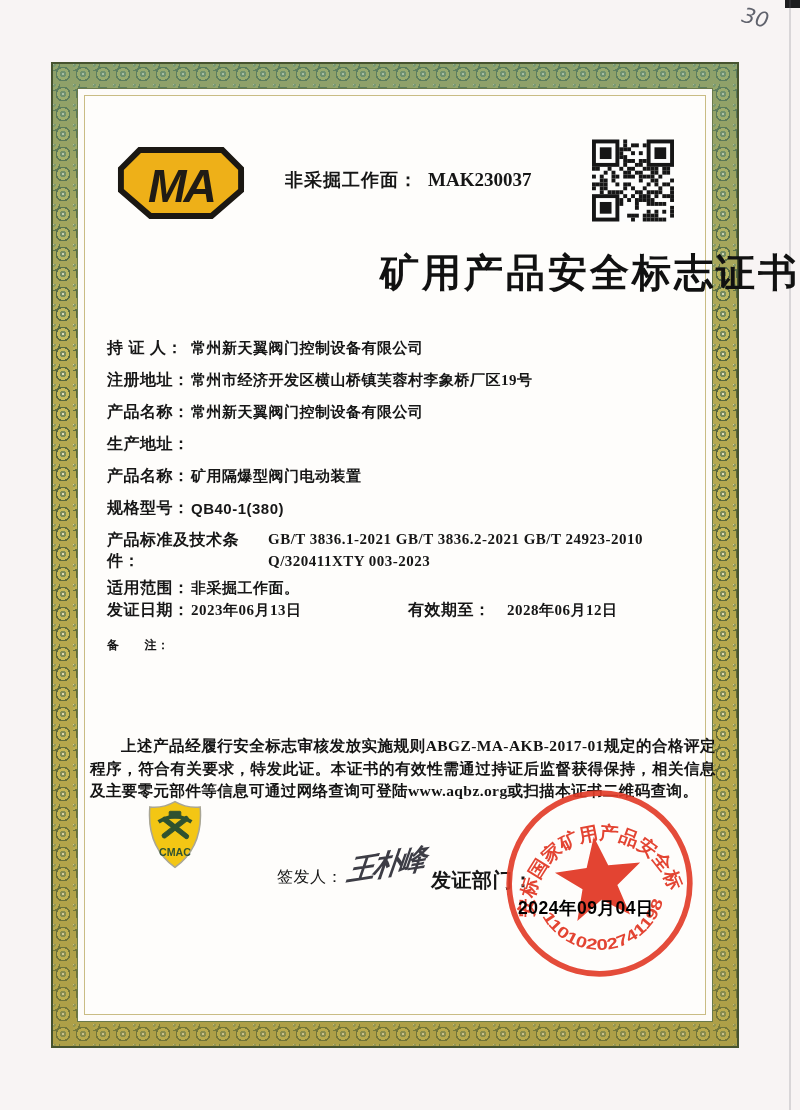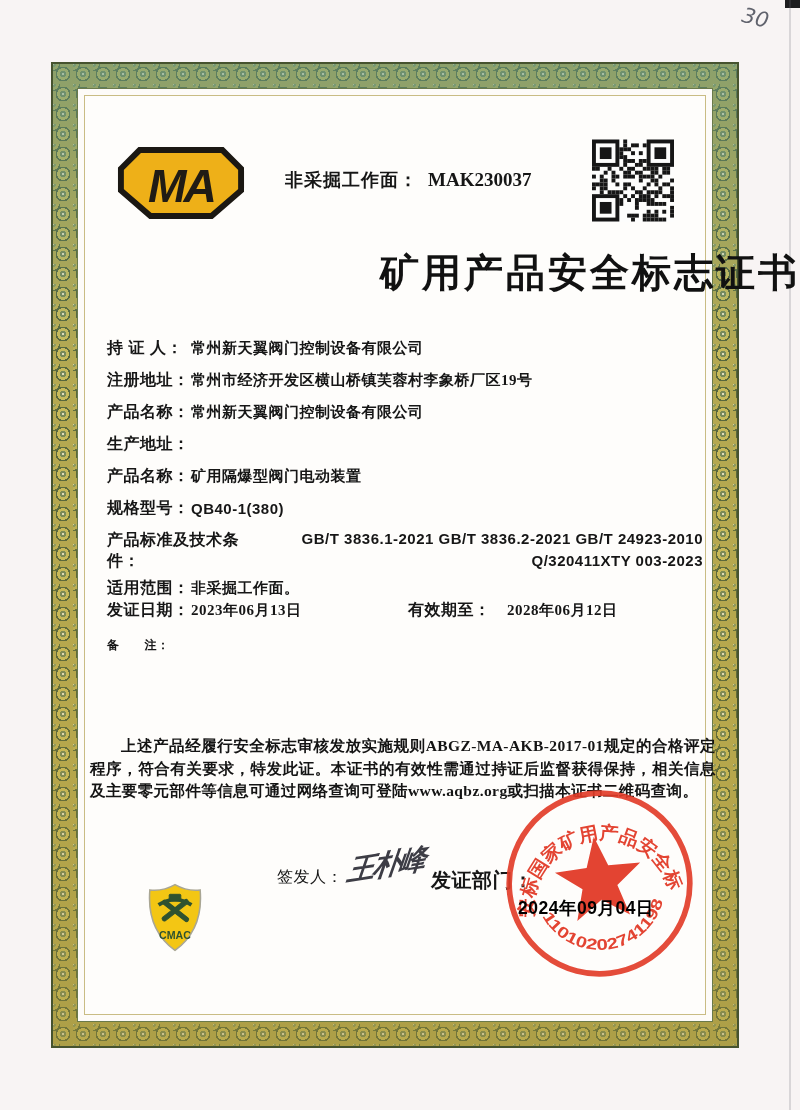--- a/index.html
+++ b/index.html
@@ -42,38 +42,38 @@
     font-family:"Liberation Serif",serif;font-weight:700;font-size:39px;
     letter-spacing:3px;color:#111;
   }
   
   .fields{position:absolute;left:107px;top:337px;width:600px;}
   .row{display:flex;align-items:flex-start;height:32px;}
   .row .lbl{width:84px;flex-shrink:0;font-size:16px;font-weight:700;letter-spacing:.5px;line-height:21px;}
   .row .val{font-size:15px;font-weight:700;line-height:21px;font-family:"Liberation Serif",serif;letter-spacing:.5px;padding-top:1px;}
   .row-std{height:48px;}
   .row-std .lbl{width:161px;}
-  .row-std .val{font-family:Liberation Sans, sans-serif;line-height:22px;width:435px;margin-top:-2px;text-align:right;}
+  .row-std .val{font-family:Liberation Serif, serif;line-height:22px;width:435px;margin-top:-2px;}
   .dates{position:absolute;left:107px;top:600px;display:flex;align-items:flex-start;}
   .dates .lbl{font-size:16px;font-weight:700;letter-spacing:.5px;}
   .dates .val{font-size:15px;font-weight:700;font-family:"Liberation Serif",serif;letter-spacing:.5px;padding-top:1px;}
   .dates .issue-lab{width:84px;}
   .dates .issue-val{width:173px;}
   .dates .valid-lab{margin-left:44px;width:84px;}
   .dates .valid-val{margin-left:15px;}
   .remark{position:absolute;left:107px;top:637px;font-size:12px;font-weight:700;letter-spacing:.5px;}
   
   .statement{
     position:absolute;left:90px;top:735px;width:626px;
     font-family:"Liberation Serif",serif;font-weight:700;font-size:15.5px;
     line-height:22.5px;text-align:justify;text-indent:2em;color:#141414;
     letter-spacing:.4px;
   }
   
-  .cmac{position:absolute;left:146px;top:882px;width:58px;height:71px;}
+  .cmac{position:absolute;left:146px;top:799px;width:58px;height:71px;}
   .signer-lab{position:absolute;left:277px;top:867px;font-size:16px;font-weight:400;letter-spacing:.5px;}
   .signature{
     position:absolute;left:347px;top:846px;font-size:28px;font-weight:700;
     font-family:"Liberation Serif",serif;font-style:italic;color:#23232d;
     transform:rotate(-9deg) skewX(-16deg);letter-spacing:-2px;opacity:.88;white-space:nowrap;
   }
   .dept-lab{position:absolute;left:431px;top:867px;font-size:20px;font-weight:700;letter-spacing:.5px;}
   .stamp{position:absolute;left:502px;top:786px;width:195px;height:195px;transform:rotate(-7deg);opacity:.95;}
   .stamp-date{
     position:absolute;left:518px;top:896px;font-size:17.5px;font-weight:700;color:#000000;

